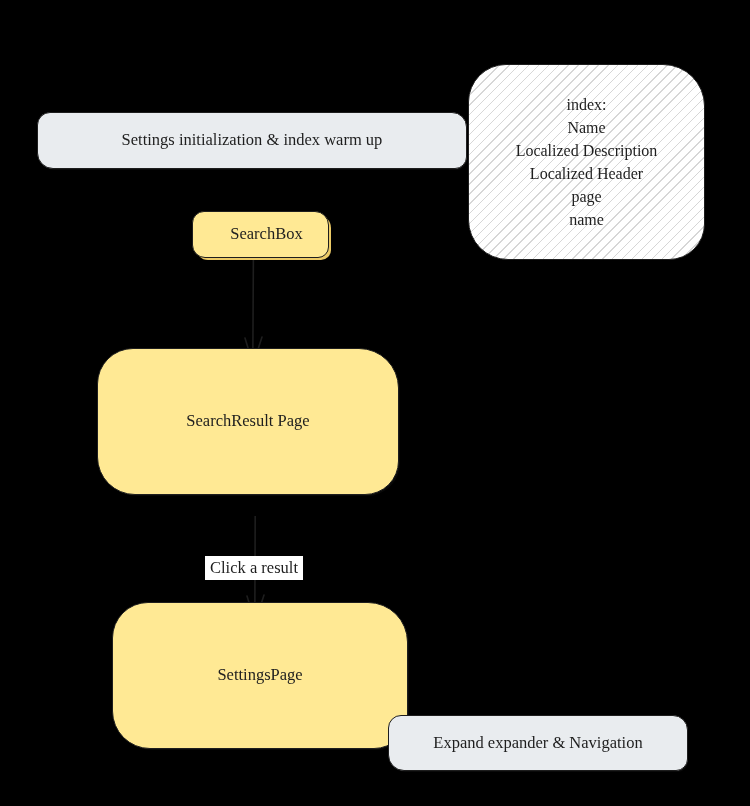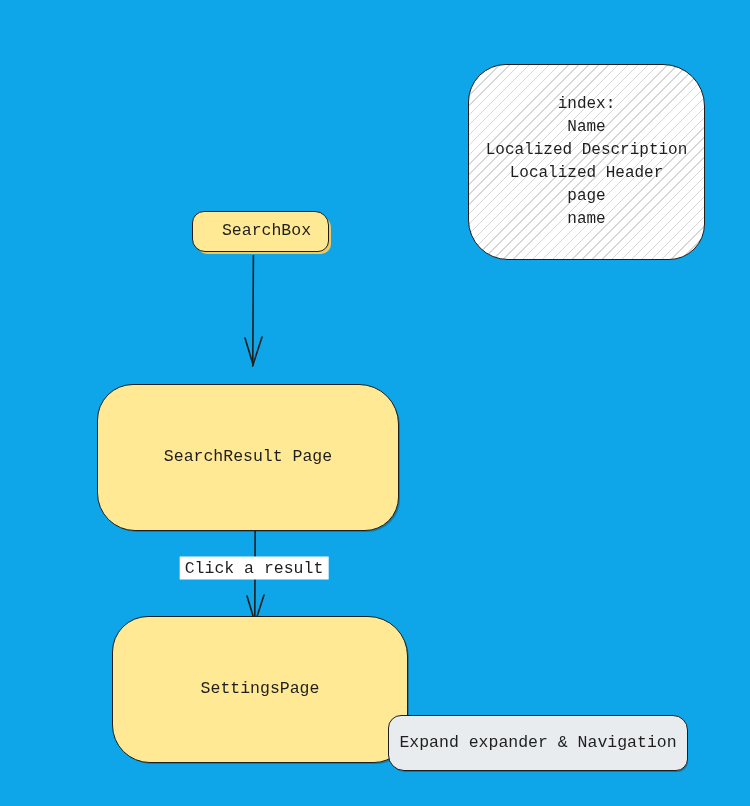--- a/index.html
+++ b/index.html
@@ -4,23 +4,23 @@
 <style>
   html, body {
     margin: 0;
     padding: 0;
     background: #ffffff;
   }
   .canvas {
     position: relative;
     width: 750px;
     height: 806px;
-    background: #0ea5e9;
+    background: #000000;
     overflow: hidden;
-    font-family: Liberation Mono, monospace;
+    font-family: Liberation Serif, serif;
     color: #1e1e1e;
   }
   .box {
     position: absolute;
     box-sizing: border-box;
     border: 1.7px solid #1e1e1e;
     display: flex;
     align-items: center;
     justify-content: center;
     text-align: center;
@@ -51,24 +51,24 @@
         transparent 1px, transparent 7px),
       #ffffff;
     border-radius: 38px 42px 36px 40px;
     flex-direction: column;
     font-size: 16px;
     line-height: 23px;
   }
   
   .n-settings-init { left: 37px;  top: 112px; width: 430px; height: 57px;  z-index: 3; }
   .n-index-note    { left: 468px; top: 64px;  width: 237px; height: 196px; z-index: 2; }
-  .n-searchbox     { left: 192px; top: 211px; width: 137px; height: 41px;  z-index: 3; padding-left: 12px; }
+  .n-searchbox     { left: 192px; top: 211px; width: 137px; height: 47px;  z-index: 3; padding-left: 12px; }
   .n-search-within { left: 302px; top: 317px; width: 300px; height: 57px;  z-index: 4; }
-  .n-searchresult  { left: 97px;  top: 384px; width: 302px; height: 147px; z-index: 3; }
-  .n-settingspage  { left: 112px; top: 616px; width: 296px; height: 147px; z-index: 3; }
+  .n-searchresult  { left: 97px;  top: 348px; width: 302px; height: 147px; z-index: 3; }
+  .n-settingspage  { left: 112px; top: 602px; width: 296px; height: 147px; z-index: 3; }
   .n-expand-nav    { left: 388px; top: 715px; width: 300px; height: 56px;  z-index: 4; }
 
   .arrow {
     position: absolute;
     z-index: 2;
   }
   .edge-label {
     position: absolute;
     transform: translate(-50%, -50%);
     background: #ffffff;
@@ -87,20 +87,21 @@
 
   <div class="box hatch n-index-note">
     <div>index:</div>
     <div>Name</div>
     <div>Localized Description</div>
     <div>Localized Header</div>
     <div>page</div>
     <div>name</div>
   </div>
 
+  <div class="box gray n-settings-init">Settings initialization &amp; index warm up</div>
 
   <div class="box yellow small n-searchbox">SearchBox</div>
 
   <svg class="arrow" style="left:239px; top:255px;" width="30" height="113" viewBox="0 0 30 113">
     <path d="M14.4 0 L13.8 108" stroke="#1e1e1e" stroke-width="1.6" fill="none" stroke-linecap="round"></path>
     <path d="M6 83 L14.2 110" stroke="#1e1e1e" stroke-width="1.6" fill="none" stroke-linecap="round"></path>
     <path d="M23 82 L13.6 111" stroke="#1e1e1e" stroke-width="1.6" fill="none" stroke-linecap="round"></path>
   </svg>
 
   <div class="box yellow big n-searchresult">SearchResult Page</div>

